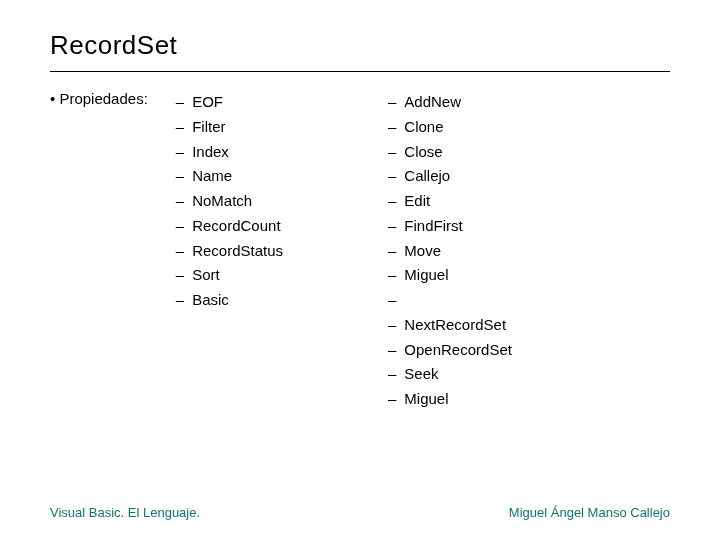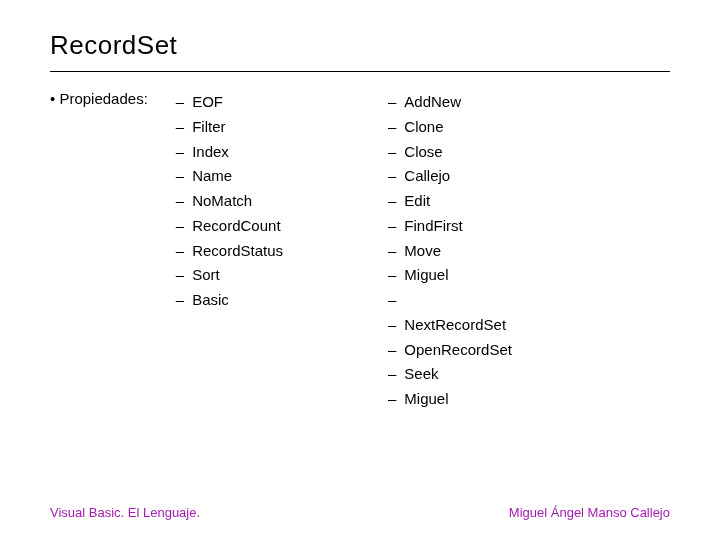--- a/index.html
+++ b/index.html
@@ -80,21 +80,21 @@
       font-size: 15px;
     }
 
     .footer {
       display: flex;
       justify-content: space-between;
       align-items: flex-end;
       margin-top: auto;
       padding-top: 10px;
       font-size: 13px;
-      color: #a21caf;
+      color: #0f766e;
     }
   </style>
 </head>
 <body>
 
 <div class="page">
   <div class="title">RecordSet</div>
   <hr class="divider">
 
   <div class="content">

